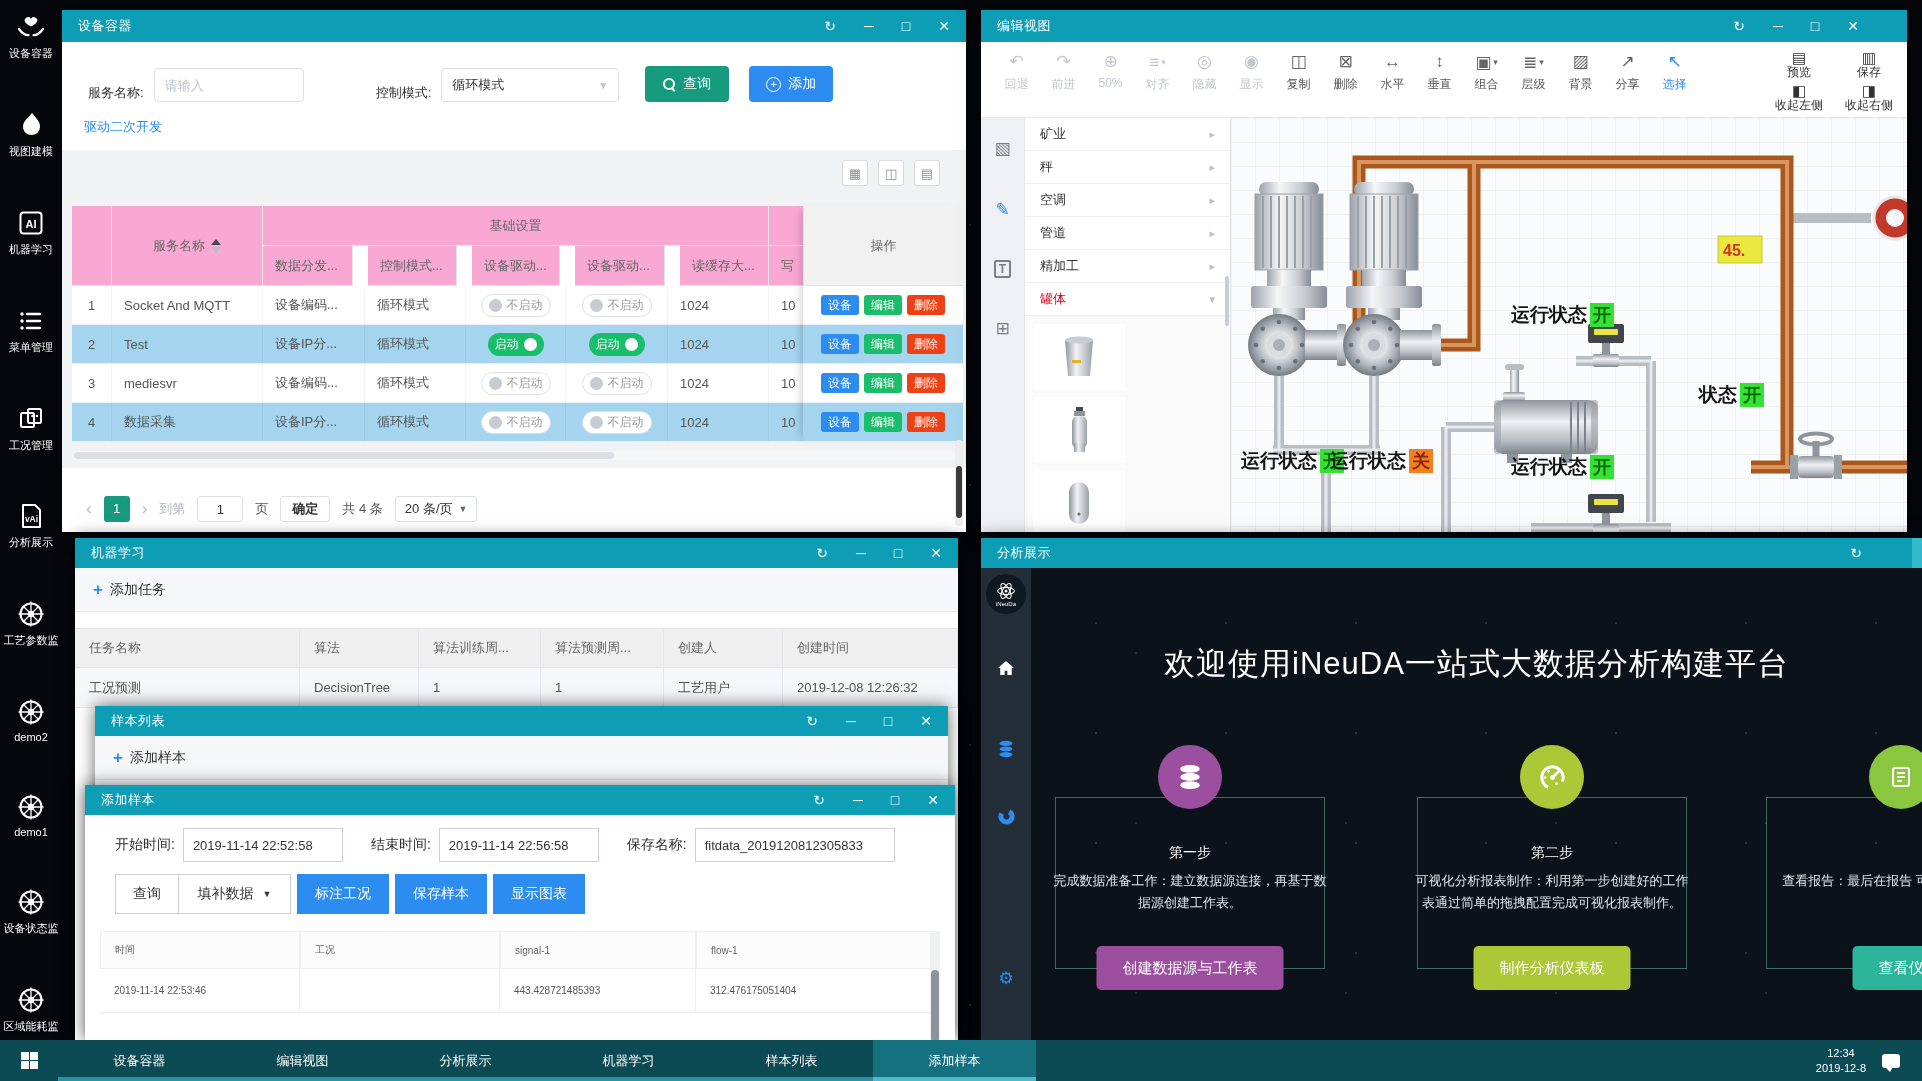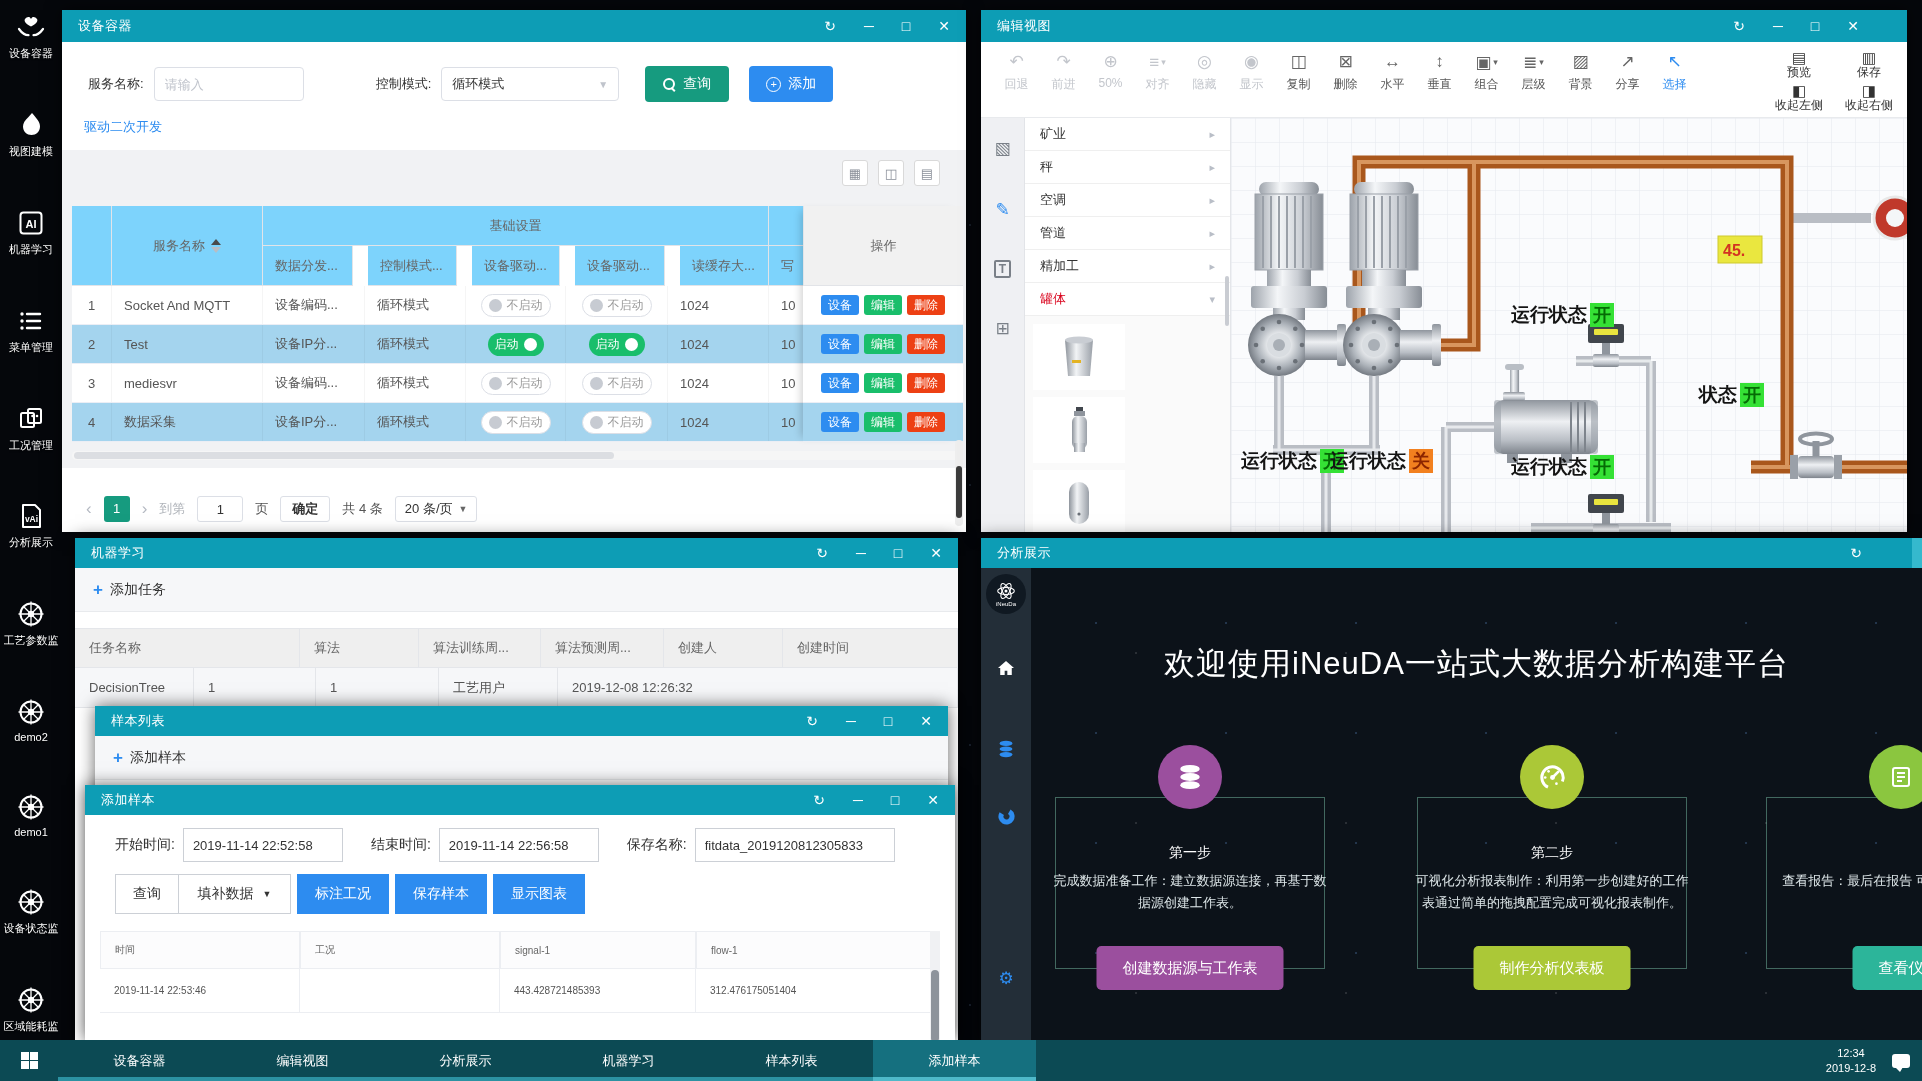--- a/index.html
+++ b/index.html
@@ -13,41 +13,41 @@
 .dicon .ig{height:34px;display:flex;align-items:center;justify-content:center;}
 .dicon .lbl{color:#fff;font-size:11px;text-shadow:0 1px 2px #000;white-space:nowrap;overflow:hidden;max-width:61px;}
 
 .win{position:absolute;background:#fff;box-shadow:0 0 16px rgba(0,0,0,.6);}
 .titlebar{height:32px;background:#0d9db5;color:#fff;display:flex;align-items:center;padding:0 16px;font-size:13px;}
 .wt{letter-spacing:.5px;}
 .controls{margin-left:auto;display:flex;gap:28px;font-size:14px;align-items:center;}
 .ctrl{line-height:1;}
 
 #win-device{left:62px;top:10px;width:904px;height:522px;}
-.dev-form{position:absolute;top:56px;left:26px;display:flex;align-items:center;font-size:13px;color:#333;}
+.dev-form{position:absolute;top:56px;left:26px;display:flex;align-items:flex-end;font-size:13px;color:#333;}
 .flabel{margin-right:10px;}
 .ml70{margin-left:72px;}
 input.text{height:34px;border:1px solid #dcdfe6;border-radius:4px;padding:0 10px;font-size:13px;color:#333;width:150px;outline:none;background:#fff;}
 input.text::placeholder{color:#c0c4cc;}
 .select{width:178px;height:34px;border:1px solid #dcdfe6;border-radius:4px;display:flex;align-items:center;padding:0 10px;color:#333;background:#fff;}
 .scaret{margin-left:auto;color:#c0c4cc;font-size:10px;}
 .scaret.sm{margin-left:6px;color:#666;font-size:9px;}
 .btn-query{margin-left:26px;min-width:84px;height:36px;background:#169b7f;color:#fff;border-radius:4px;display:flex;align-items:center;justify-content:center;gap:7px;font-size:14px;padding:0 12px;}
 .mag{position:relative;width:13px;height:13px;}
 .mag::before{content:"";position:absolute;left:0;top:0;width:8px;height:8px;border:2px solid #fff;border-radius:50%;}
 .mag::after{content:"";position:absolute;left:9px;top:9px;width:5px;height:2px;background:#fff;transform:rotate(45deg);transform-origin:0 0;}
 .btn-add{margin-left:20px;min-width:84px;height:36px;background:#2d8cf0;color:#fff;border-radius:4px;display:flex;align-items:center;justify-content:center;gap:7px;font-size:14px;padding:0 12px;}
 .pluscirc{width:15px;height:15px;border:1px solid #fff;border-radius:50%;display:flex;align-items:center;justify-content:center;font-size:11px;line-height:1;}
 .dev-link{position:absolute;top:108px;left:22px;color:#2d8cf0;font-size:13px;text-decoration:none;}
 .dev-gray{position:absolute;top:140px;left:0;right:0;height:318px;background:#f1f2f4;}
 .dev-tools{position:absolute;top:150px;right:26px;display:flex;gap:10px;}
 .tool{width:26px;height:26px;border:1px solid #d9d9d9;background:#fff;border-radius:3px;color:#8a8f99;display:flex;align-items:center;justify-content:center;font-size:13px;}
 .dev-table{position:absolute;top:196px;left:10px;width:891px;font-size:13px;color:#555;background:#fff;}
 .dev-head{display:flex;}
-.hcell{display:flex;align-items:center;justify-content:center;border-right:1px solid #e2e4e8;border-bottom:1px solid #e2e4e8;background:#7dd3fc;color:#666;height:40px;}
+.hcell{display:flex;align-items:center;justify-content:center;border-right:1px solid #e2e4e8;border-bottom:1px solid #e2e4e8;background:#f9a8d4;color:#666;height:40px;}
 .hgroup{display:flex;flex-direction:column;width:506px;}
 .hgroup .gh{width:506px;}
 .hsub{display:flex;height:40px;gap:15px;}
 .hlast{display:flex;flex-direction:column;flex:1;min-width:0;}
 .c0{width:40px;}.c1{width:151px;}.c2{width:102px;}.c3{width:101px;}.c4{width:100px;}.c5{width:102px;}.c6{width:101px;}.c7{flex:1;min-width:0;}
 .sort{display:inline-flex;flex-direction:column;margin-left:6px;gap:2px;}
 .sort i{width:0;height:0;border-left:5px solid transparent;border-right:5px solid transparent;display:block;}
 .sort .su{border-bottom:6px solid #4a4a4a;}
 .sort .sd{border-top:6px solid #b9bdc4;}
 .drow{display:flex;height:39px;background:#fff;border-bottom:1px solid #ebeef5;}
@@ -157,21 +157,21 @@
 .an-btn{position:absolute;bottom:-22px;left:50%;transform:translateX(-50%);height:44px;border-radius:5px;color:#fff;display:flex;align-items:center;justify-content:center;font-size:15px;padding:0 26px;white-space:nowrap;}
 
 #taskbar{position:absolute;left:0;top:1040px;width:1922px;height:41px;background:#0c4a54;display:flex;align-items:stretch;z-index:20;}
 .start{width:58px;display:flex;align-items:center;justify-content:center;}
 .winlogo{width:17px;height:17px;display:grid;grid-template-columns:8px 8px;grid-template-rows:8px 8px;gap:1px;}
 .winlogo i{background:#fff;}
 .tbtn{width:163px;position:relative;display:flex;align-items:center;justify-content:center;color:#fff;font-size:13px;}
 .tbtn .strip{position:absolute;bottom:0;left:0;right:0;height:4px;background:#2c92a2;}
 .tbtn.active{background:#15707f;}
 .tbtn.active .strip{background:#4fb9c9;}
-.tray{margin-left:auto;display:flex;align-items:center;gap:16px;padding-right:12px;color:#fff;}
+.tray{margin-left:auto;display:flex;align-items:center;gap:16px;padding-right:22px;color:#fff;}
 .clock{font-size:11px;line-height:1.35;text-align:center;}
 .bubble{width:18px;height:14px;background:#fff;border-radius:3px;position:relative;}
 .bubble::after{content:"";position:absolute;left:3px;bottom:-4px;border-left:5px solid transparent;border-right:3px solid transparent;border-top:5px solid #fff;}
 </style>
 </head>
 <body>
 
 <div id="stage">
   <div id="desktop-icons">
       <div class="dicon">
@@ -807,20 +807,21 @@
       <div class="ml-head" id="ml-head">
           <div class="mlc mc0">任务名称</div>
           <div class="mlc mc1">算法</div>
           <div class="mlc mc2">算法训练周...</div>
           <div class="mlc mc3">算法预测周...</div>
           <div class="mlc mc4">创建人</div>
           <div class="mlc mc5">创建时间</div>
         </div>
       <div id="ml-body">
           <div class="ml-row">
+            <div class="mlc mc0">工况预测</div>
             <div class="mlc mc1">DecisionTree</div>
             <div class="mlc mc2">1</div>
             <div class="mlc mc3">1</div>
             <div class="mlc mc4">工艺用户</div>
             <div class="mlc mc5">2019-12-08 12:26:32</div>
           </div>
         </div>
     </div>
   </div>
 

